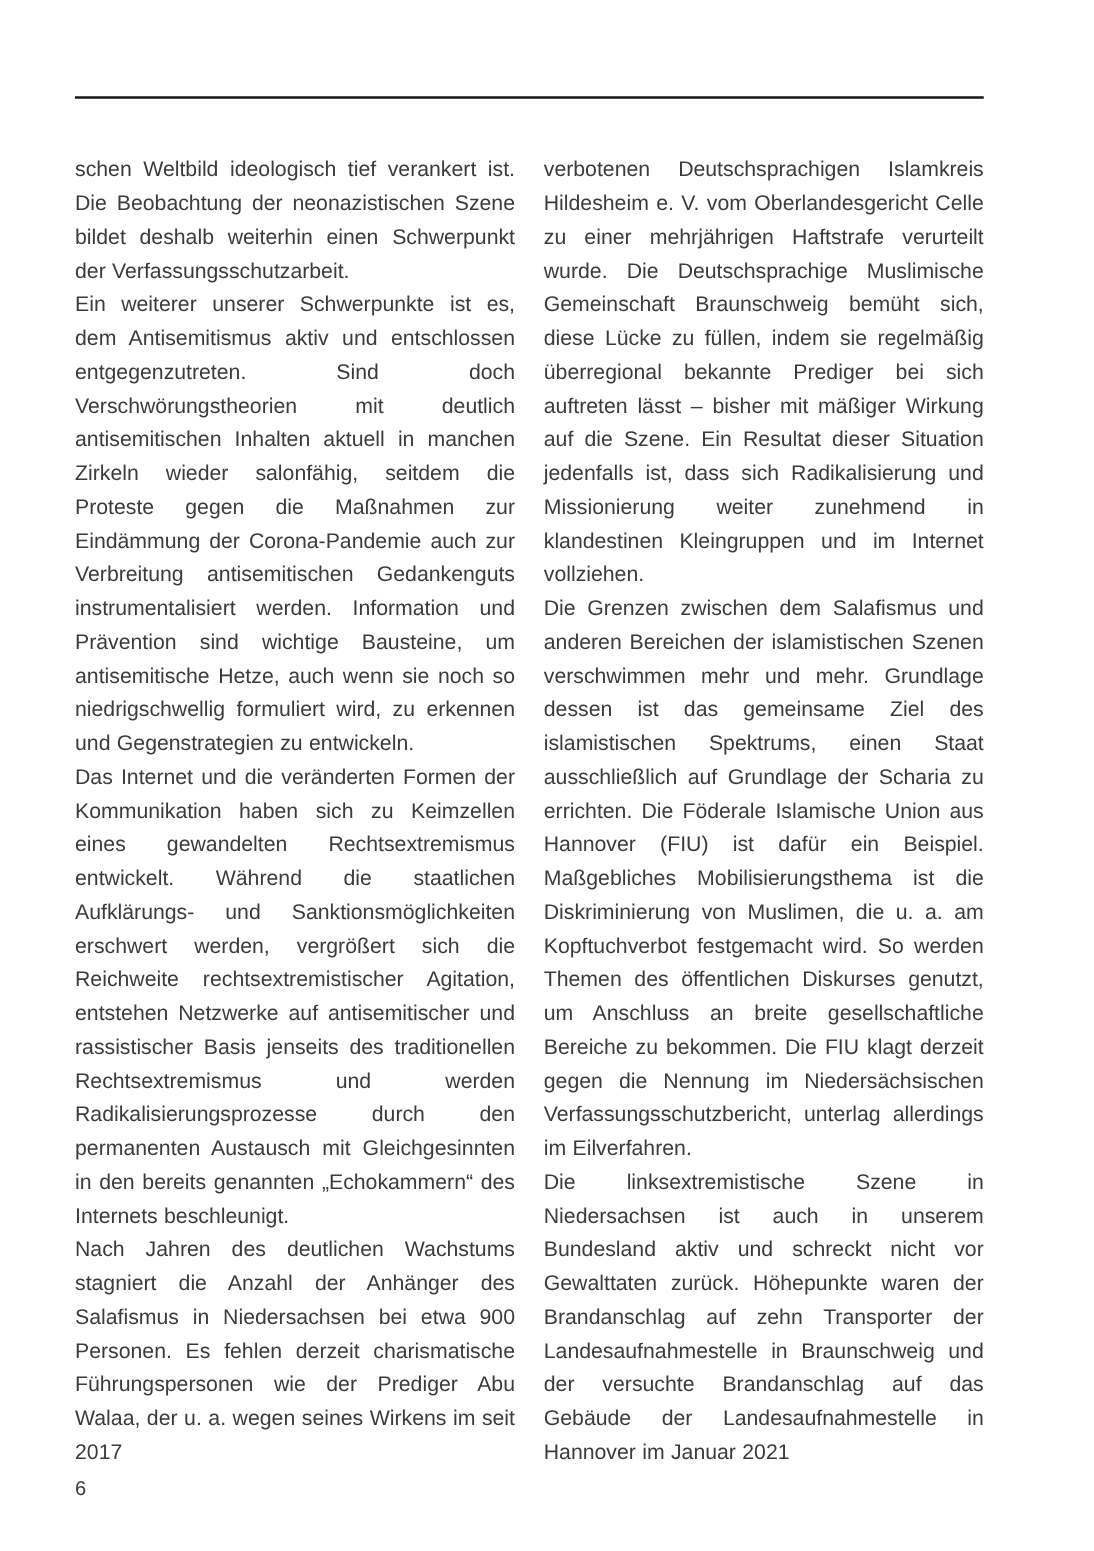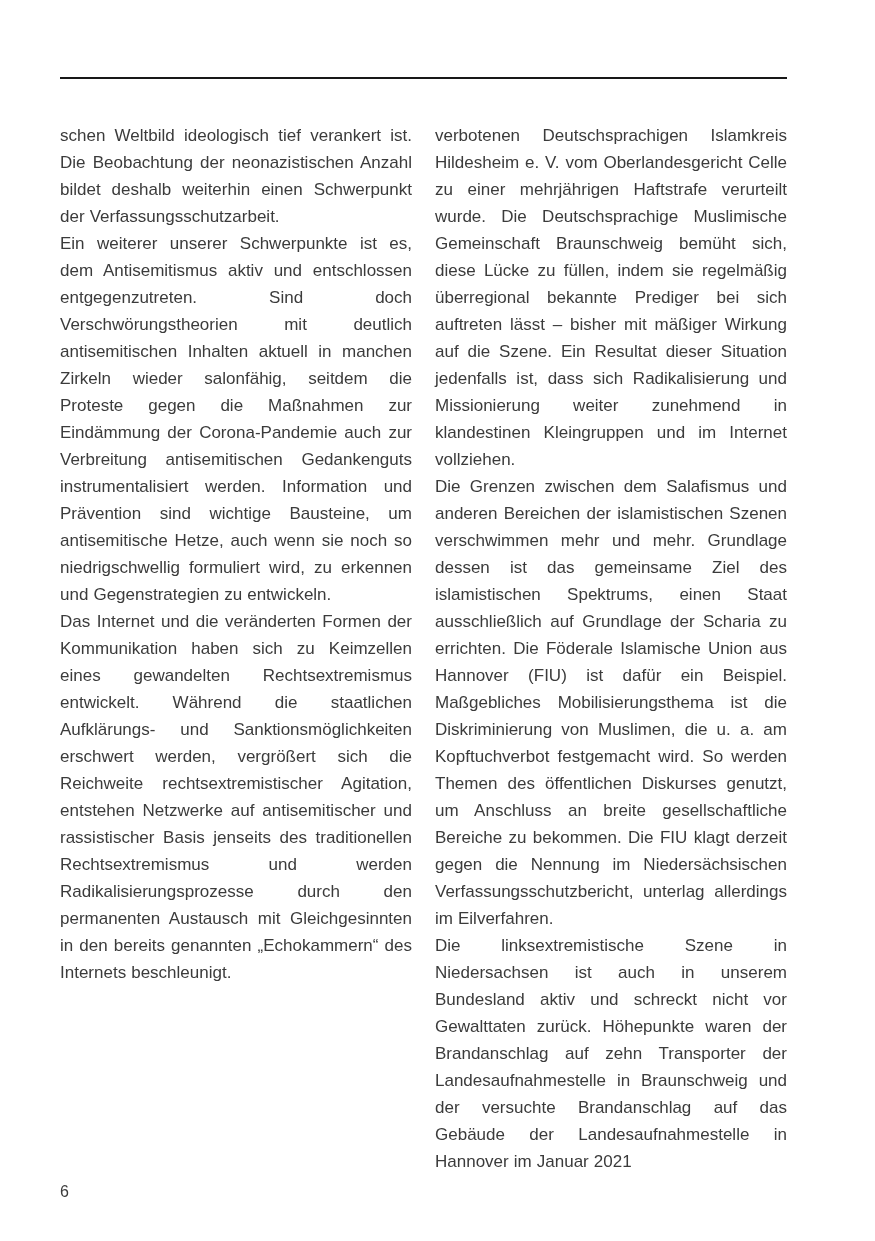--- a/index.html
+++ b/index.html
@@ -60,23 +60,24 @@
 </head>
 <body>
 
 <div class="page">
 
   <div class="top-rule"></div>
 
   <div class="columns">
 
     <div class="col" lang="de">
-      <p>schen Weltbild ideologisch tief verankert ist. Die Beobachtung der neonazistischen Anzahl bildet deshalb weiterhin einen Schwerpunkt der Verfassungsschutzarbeit.</p>
+      <p>schen Weltbild ideologisch tief verankert ist. Die Beobachtung der neonazistischen Szene bildet deshalb weiterhin einen Schwerpunkt der Verfassungsschutzarbeit.</p>
       <p>Ein weiterer unserer Schwerpunkte ist es, dem Antisemitismus aktiv und entschlossen entgegenzutreten. Sind doch Verschwörungstheorien mit deutlich antisemitischen Inhalten aktuell in manchen Zirkeln wieder salonfähig, seitdem die Proteste gegen die Maßnahmen zur Eindämmung der Corona-Pandemie auch zur Verbreitung antisemitischen Gedankenguts instrumentalisiert werden. Information und Prävention sind wichtige Bausteine, um antisemitische Hetze, auch wenn sie noch so niedrigschwellig formuliert wird, zu erkennen und Gegenstrategien zu entwickeln.</p>
       <p>Das Internet und die veränderten Formen der Kommunikation haben sich zu Keimzellen eines gewandelten Rechtsextremismus entwickelt. Während die staatlichen Aufklärungs- und Sanktionsmöglichkeiten erschwert werden, vergrößert sich die Reichweite rechtsextremistischer Agitation, entstehen Netzwerke auf antisemitischer und rassistischer Basis jenseits des traditionellen Rechtsextremismus und werden Radikalisierungsprozesse durch den permanenten Austausch mit Gleichgesinnten in den bereits genannten „Echokammern“ des Internets beschleunigt.</p>
+      <p>Nach Jahren des deutlichen Wachstums stagniert die Anzahl der Anhänger des Salafismus in Niedersachsen bei etwa 900 Personen. Es fehlen derzeit charismatische Führungspersonen wie der Prediger Abu Walaa, der u. a. wegen seines Wirkens im seit 2017</p>
     </div>
 
     <div class="col" lang="de">
       <p>verbotenen Deutschsprachigen Islamkreis Hildesheim e. V. vom Oberlandesgericht Celle zu einer mehrjährigen Haftstrafe verurteilt wurde. Die Deutschsprachige Muslimische Gemeinschaft Braunschweig bemüht sich, diese Lücke zu füllen, indem sie regelmäßig überregional bekannte Prediger bei sich auftreten lässt – bisher mit mäßiger Wirkung auf die Szene. Ein Resultat dieser Situation jedenfalls ist, dass sich Radikalisierung und Missionierung weiter zunehmend in klandestinen Kleingruppen und im Internet vollziehen.</p>
       <p>Die Grenzen zwischen dem Salafismus und anderen Bereichen der islamistischen Szenen verschwimmen mehr und mehr. Grundlage dessen ist das gemeinsame Ziel des islamistischen Spektrums, einen Staat ausschließlich auf Grundlage der Scharia zu errichten. Die Föderale Islamische Union aus Hannover (FIU) ist dafür ein Beispiel. Maßgebliches Mobilisierungsthema ist die Diskriminierung von Muslimen, die u. a. am Kopftuchverbot festgemacht wird. So werden Themen des öffentlichen Diskurses genutzt, um Anschluss an breite gesellschaftliche Bereiche zu bekommen. Die FIU klagt derzeit gegen die Nennung im Niedersächsischen Verfassungsschutzbericht, unterlag allerdings im Eilverfahren.</p>
       <p>Die linksextremistische Szene in Niedersachsen ist auch in unserem Bundesland aktiv und schreckt nicht vor Gewalttaten zurück. Höhepunkte waren der Brandanschlag auf zehn Transporter der Landesaufnahmestelle in Braunschweig und der versuchte Brandanschlag auf das Gebäude der Landesaufnahmestelle in Hannover im Januar 2021</p>
     </div>
 
   </div>
 

